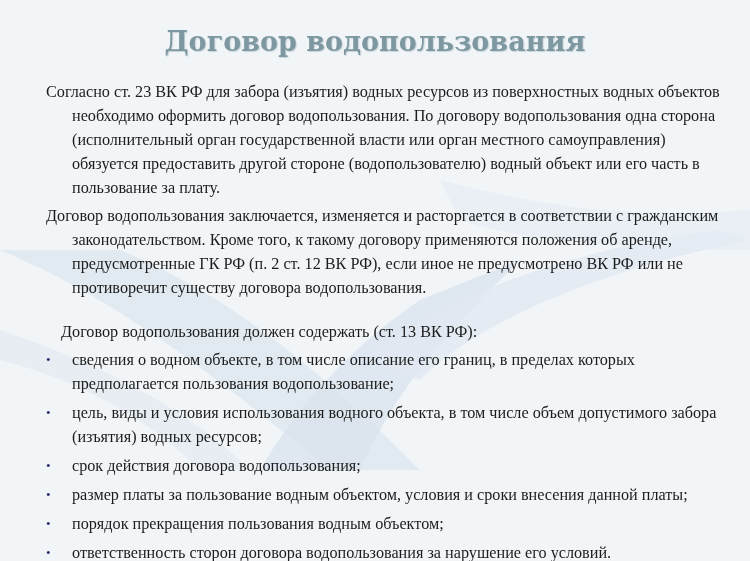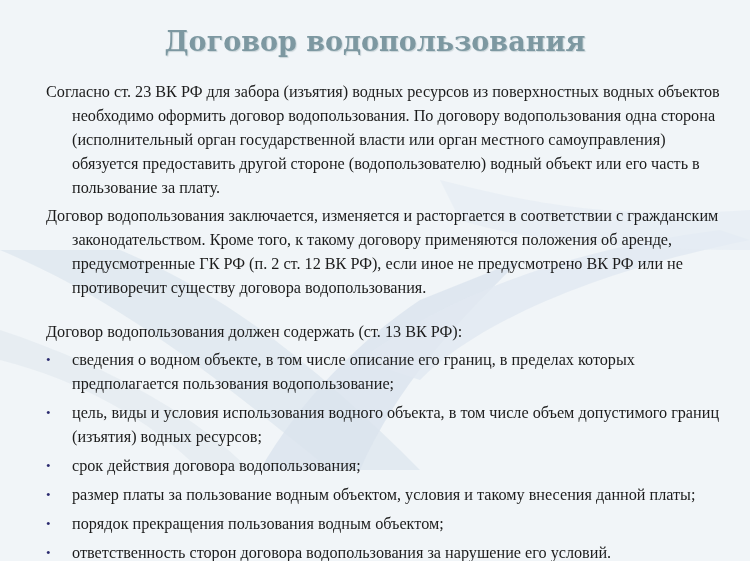--- a/index.html
+++ b/index.html
@@ -23,21 +23,21 @@
     letter-spacing: 0px;
   }
   .content {
     position: absolute; left: 46px; top: 80px; width: 680px;
     font-size: 16.2px; line-height: 24px;
   }
   .para {
     padding-left: 26px; text-indent: -26px;
     margin: 0 0 4px 0;
   }
-  .para.gap { margin-top: 20px; }
+  .para.gap { margin-top: 20px; margin-left: 15px; }
   ul.bullets { list-style: none; margin: 2px 0 0 0; padding: 0; }
   ul.bullets li {
     position: relative; padding-left: 26px; margin-bottom: 5px;
   }
   ul.bullets li .bullet {
     position: absolute; left: 0; top: 0;
     color: #2a2a6e; font-size: 13px;
   }
 </style>
 </head>
@@ -59,29 +59,29 @@
     <p class="para">Договор водопользования заключается, изменяется и расторгается в соответствии с гражданским законодательством. Кроме того, к такому договору применяются положения об аренде, предусмотренные ГК РФ (п. 2 ст. 12 ВК РФ), если иное не предусмотрено ВК РФ или не противоречит существу договора водопользования.</p>
     <p class="para gap">Договор водопользования должен содержать (ст. 13 ВК РФ):</p>
 
     <ul class="bullets">
       <li>
         <span class="bullet">•</span>
         <span>сведения о водном объекте, в том числе описание его границ, в пределах которых предполагается пользования водопользование;</span>
       </li>
       <li>
         <span class="bullet">•</span>
-        <span>цель, виды и условия использования водного объекта, в том числе объем допустимого границ (изъятия) водных ресурсов;</span>
+        <span>цель, виды и условия использования водного объекта, в том числе объем допустимого забора (изъятия) водных ресурсов;</span>
       </li>
       <li>
         <span class="bullet">•</span>
         <span>срок действия договора водопользования;</span>
       </li>
       <li>
         <span class="bullet">•</span>
-        <span>размер платы за пользование водным объектом, условия и такому внесения данной платы;</span>
+        <span>размер платы за пользование водным объектом, условия и сроки внесения данной платы;</span>
       </li>
       <li>
         <span class="bullet">•</span>
         <span>порядок прекращения пользования водным объектом;</span>
       </li>
       <li>
         <span class="bullet">•</span>
         <span>ответственность сторон договора водопользования за нарушение его условий.</span>
       </li>
     </ul>

